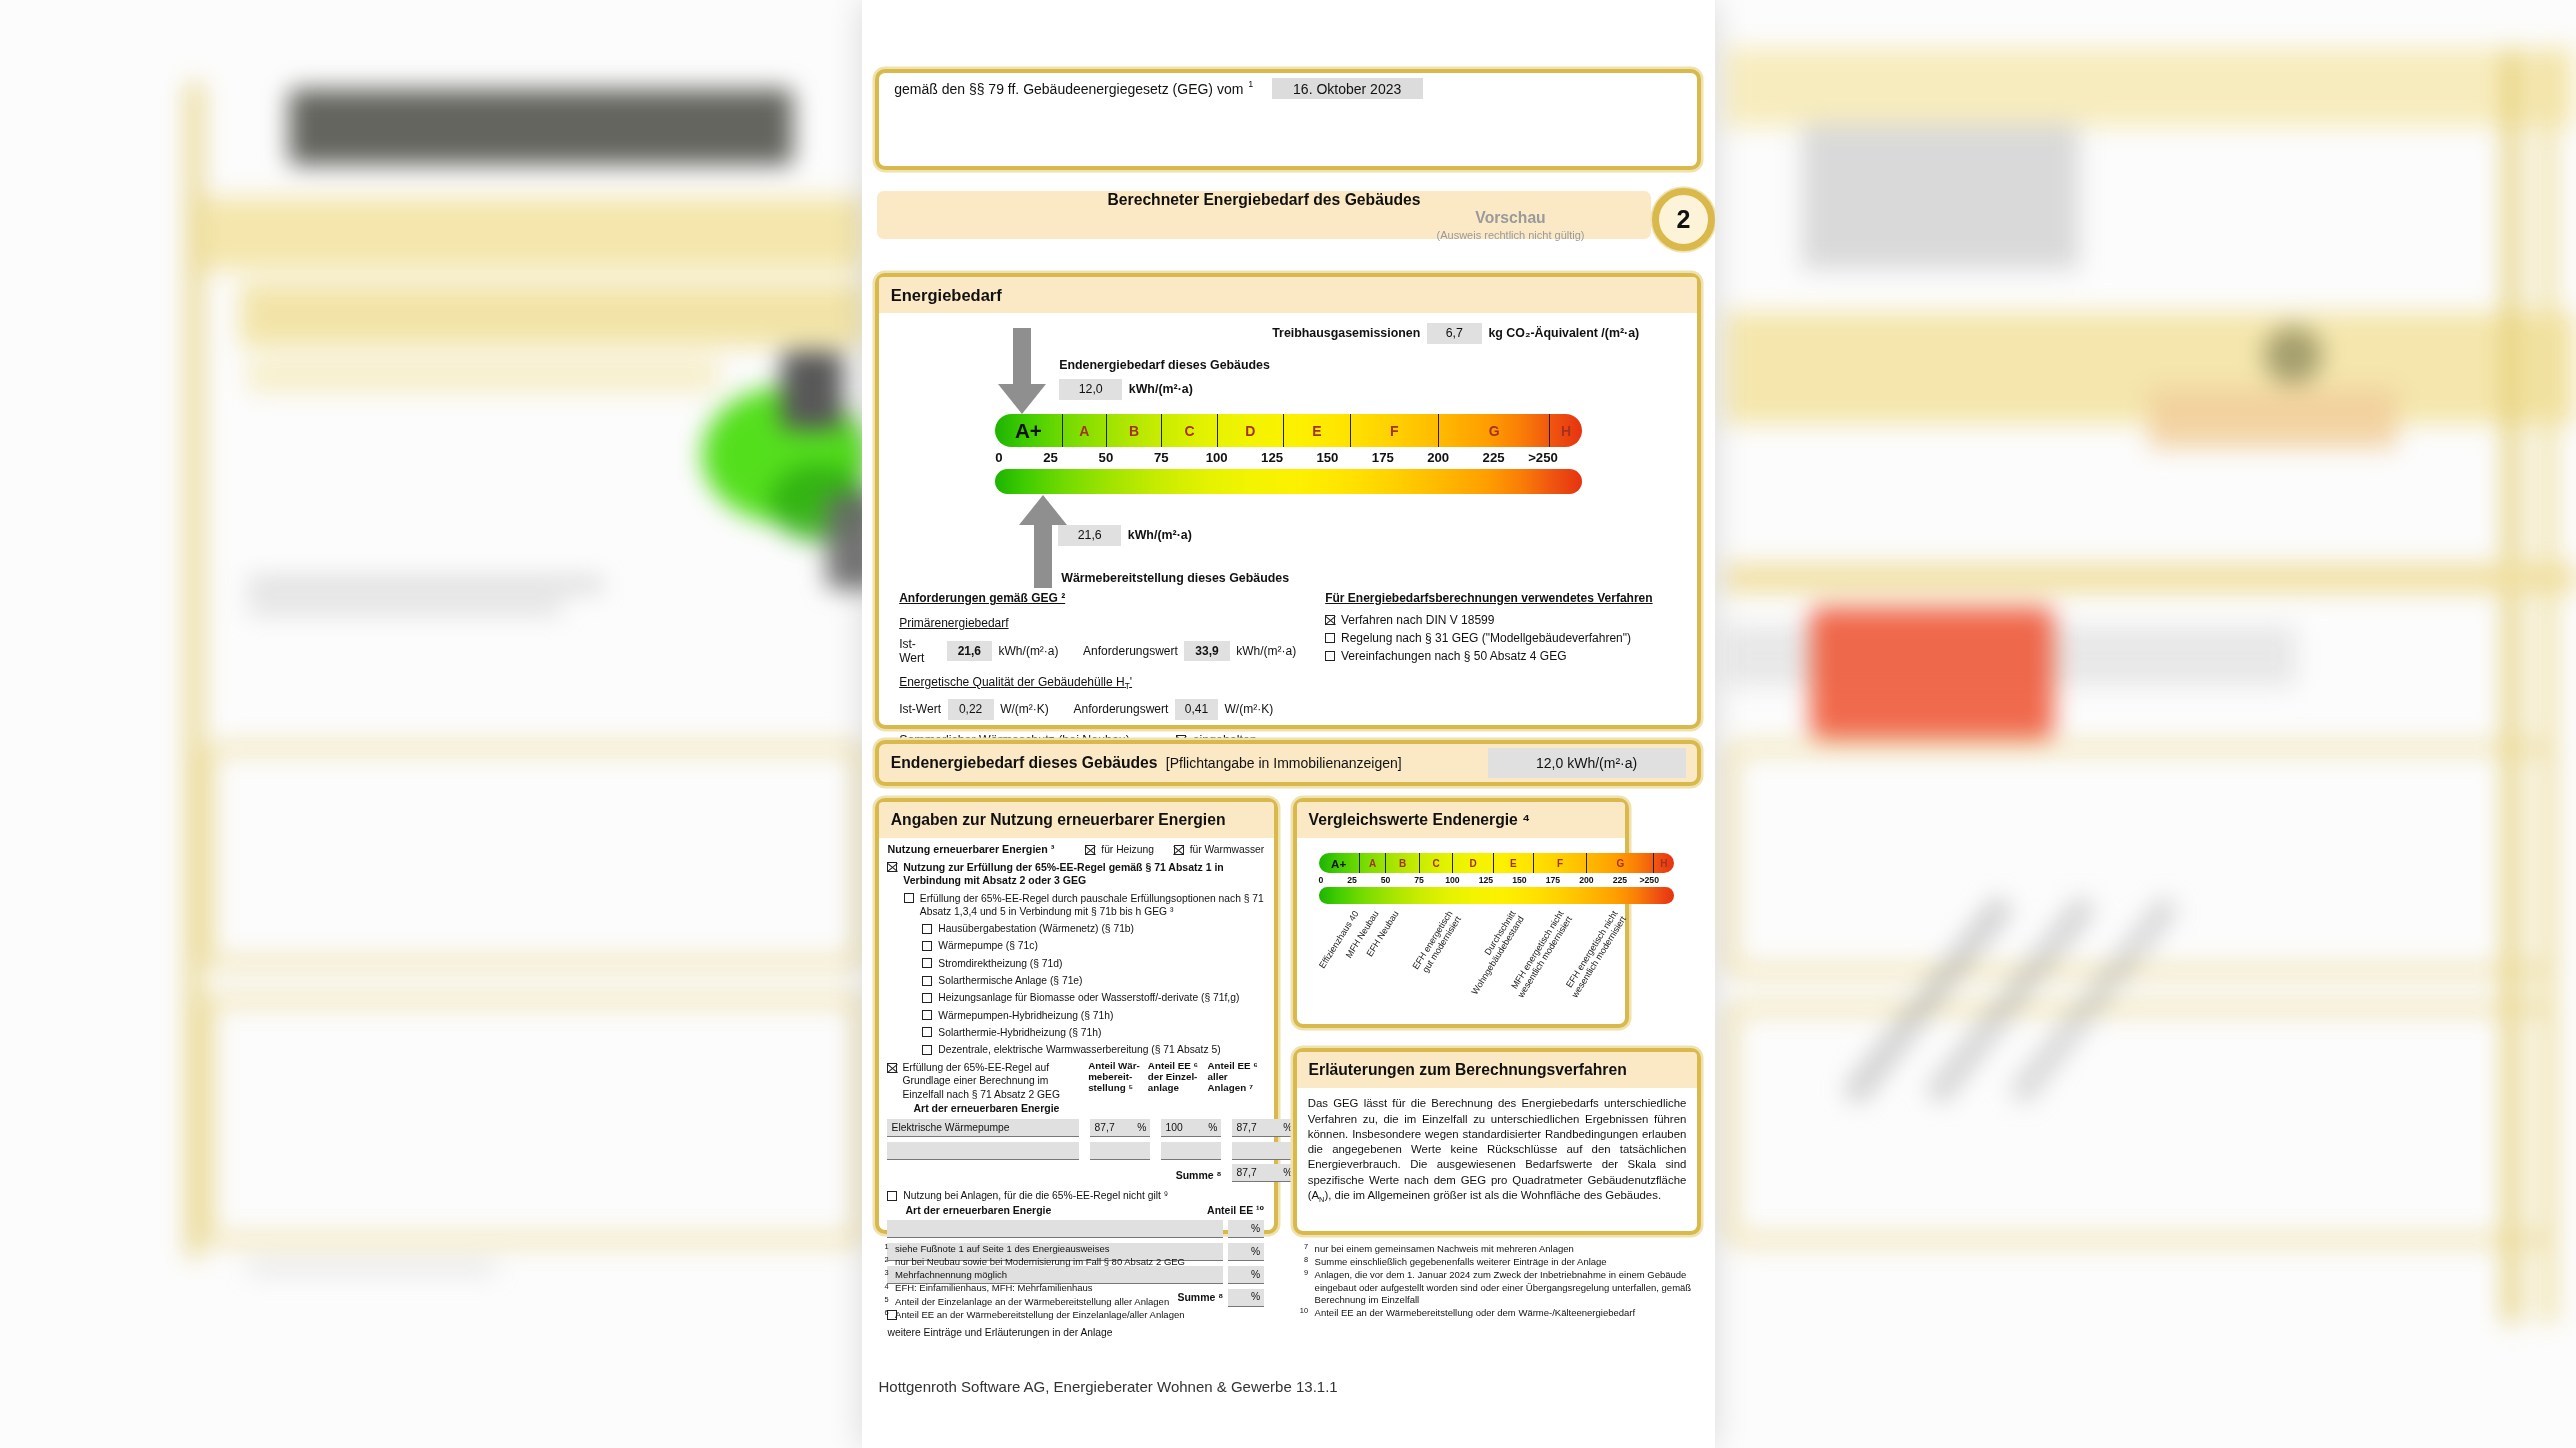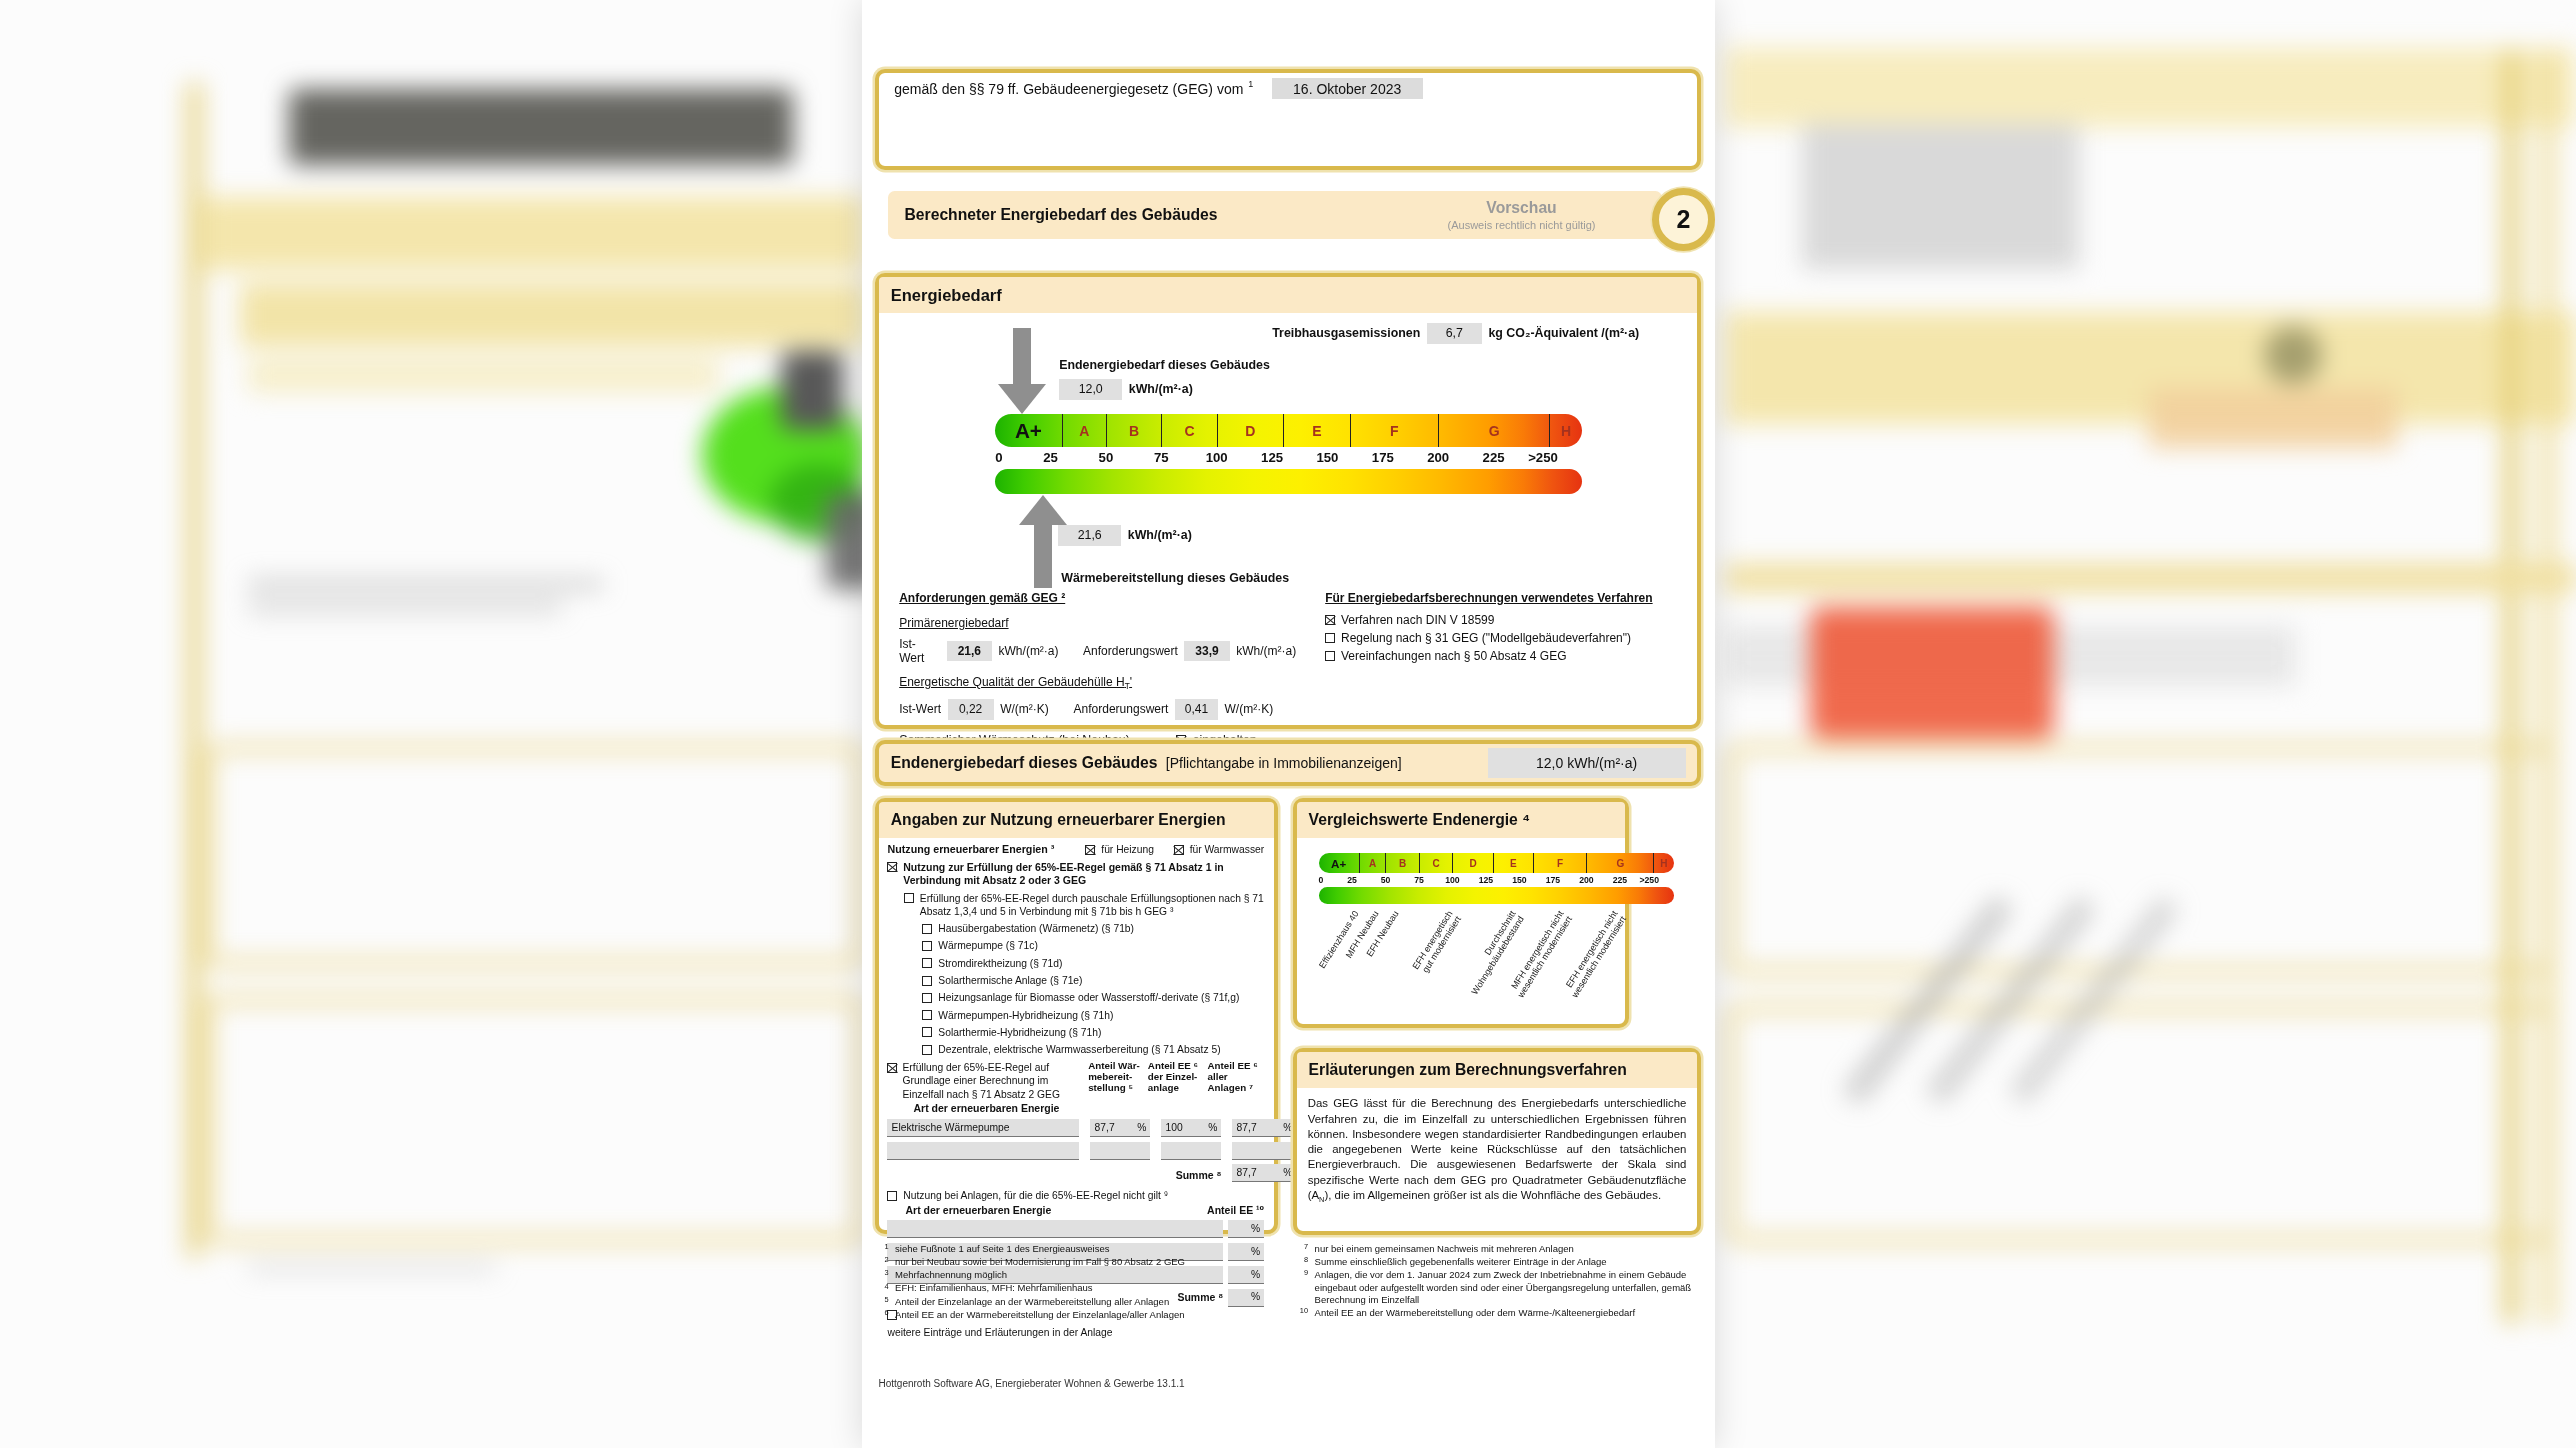--- a/index.html
+++ b/index.html
@@ -66,21 +66,21 @@
   .cbrow{display:flex;gap:5.8px;margin-top:4.1px;align-items:flex-start;}
   .cbrow .cb{margin-top:1.7px;}
   .indent1{margin-left:16.5px;}
   .indent2{margin-left:35px;}
   .inp{background:#e0e0e0;border-bottom:0.8px solid #777;box-sizing:border-box;display:inline-flex;align-items:center;font-size:10.3px;padding:0 4.1px;height:18px;}
   .t1grid{display:grid;grid-template-columns:192px 60px 60px 64px;column-gap:11px;align-items:end;}
   .hdr3{font-weight:bold;font-size:9.8px;line-height:1.12;white-space:pre-line;}
   .fn{display:flex;gap:6.6px;font-size:9.5px;line-height:1.3;margin-bottom:0.8px;}
   .fn-num{font-size:7.4px;position:relative;top:-0.8px;width:10px;flex:none;text-align:right;}
   .erl-body{font-size:11.4px;line-height:1.34;text-align:justify;padding:8.3px 10.7px 0 10.7px;}
-  .footer{position:absolute;font-size:10px;color:#333;}
+  .footer{position:absolute;font-size:15px;color:#333;}
 </style>
 </head>
 <body>
 <div id="canvas">
 
 <div class="bgwrap">
   <div class="bg" style="left:188px;top:83px;width:13.2px;height:1174px;background:#e3cd72;"></div>
   <div class="bg" style="left:289px;top:89px;width:504px;height:76px;background:#4a4a44;border-radius:6.6px;opacity:.85;"></div>
   <div class="bg" style="left:203px;top:197px;width:661px;height:73px;background:#f4e6ac;"></div>
   <div class="bg" style="left:240px;top:283px;width:625px;height:64px;background:#f2e4a8;"></div>
@@ -114,21 +114,21 @@
 <div class="sheet">
 
   <div class="gbox" style="left:13.2px;top:69px;width:826px;height:101px;">
     <div class="subtitle-row">
       <span>gemäß den §§ 79 ff. Gebäudeenergiegesetz (GEG) vom</span>
       <span class="sup">1</span>
       <span class="date-box">16. Oktober 2023</span>
     </div>
   </div>
 
-  <div class="banner" style="left:26px;top:191px;width:774px;height:48px;">
+  <div class="banner" style="left:15px;top:191px;width:774px;height:48px;flex-direction:column;">
     <span class="banner-label">Berechneter Energiebedarf des Gebäudes</span>
     <span class="preview-wrap">
       <span class="preview-main" style="display:block;">Vorschau</span>
       <span class="preview-sub">(Ausweis rechtlich nicht gültig)</span>
     </span>
   </div>
   <div class="page-circle" style="left:790px;top:188px;">
     <span>2</span>
   </div>
 

